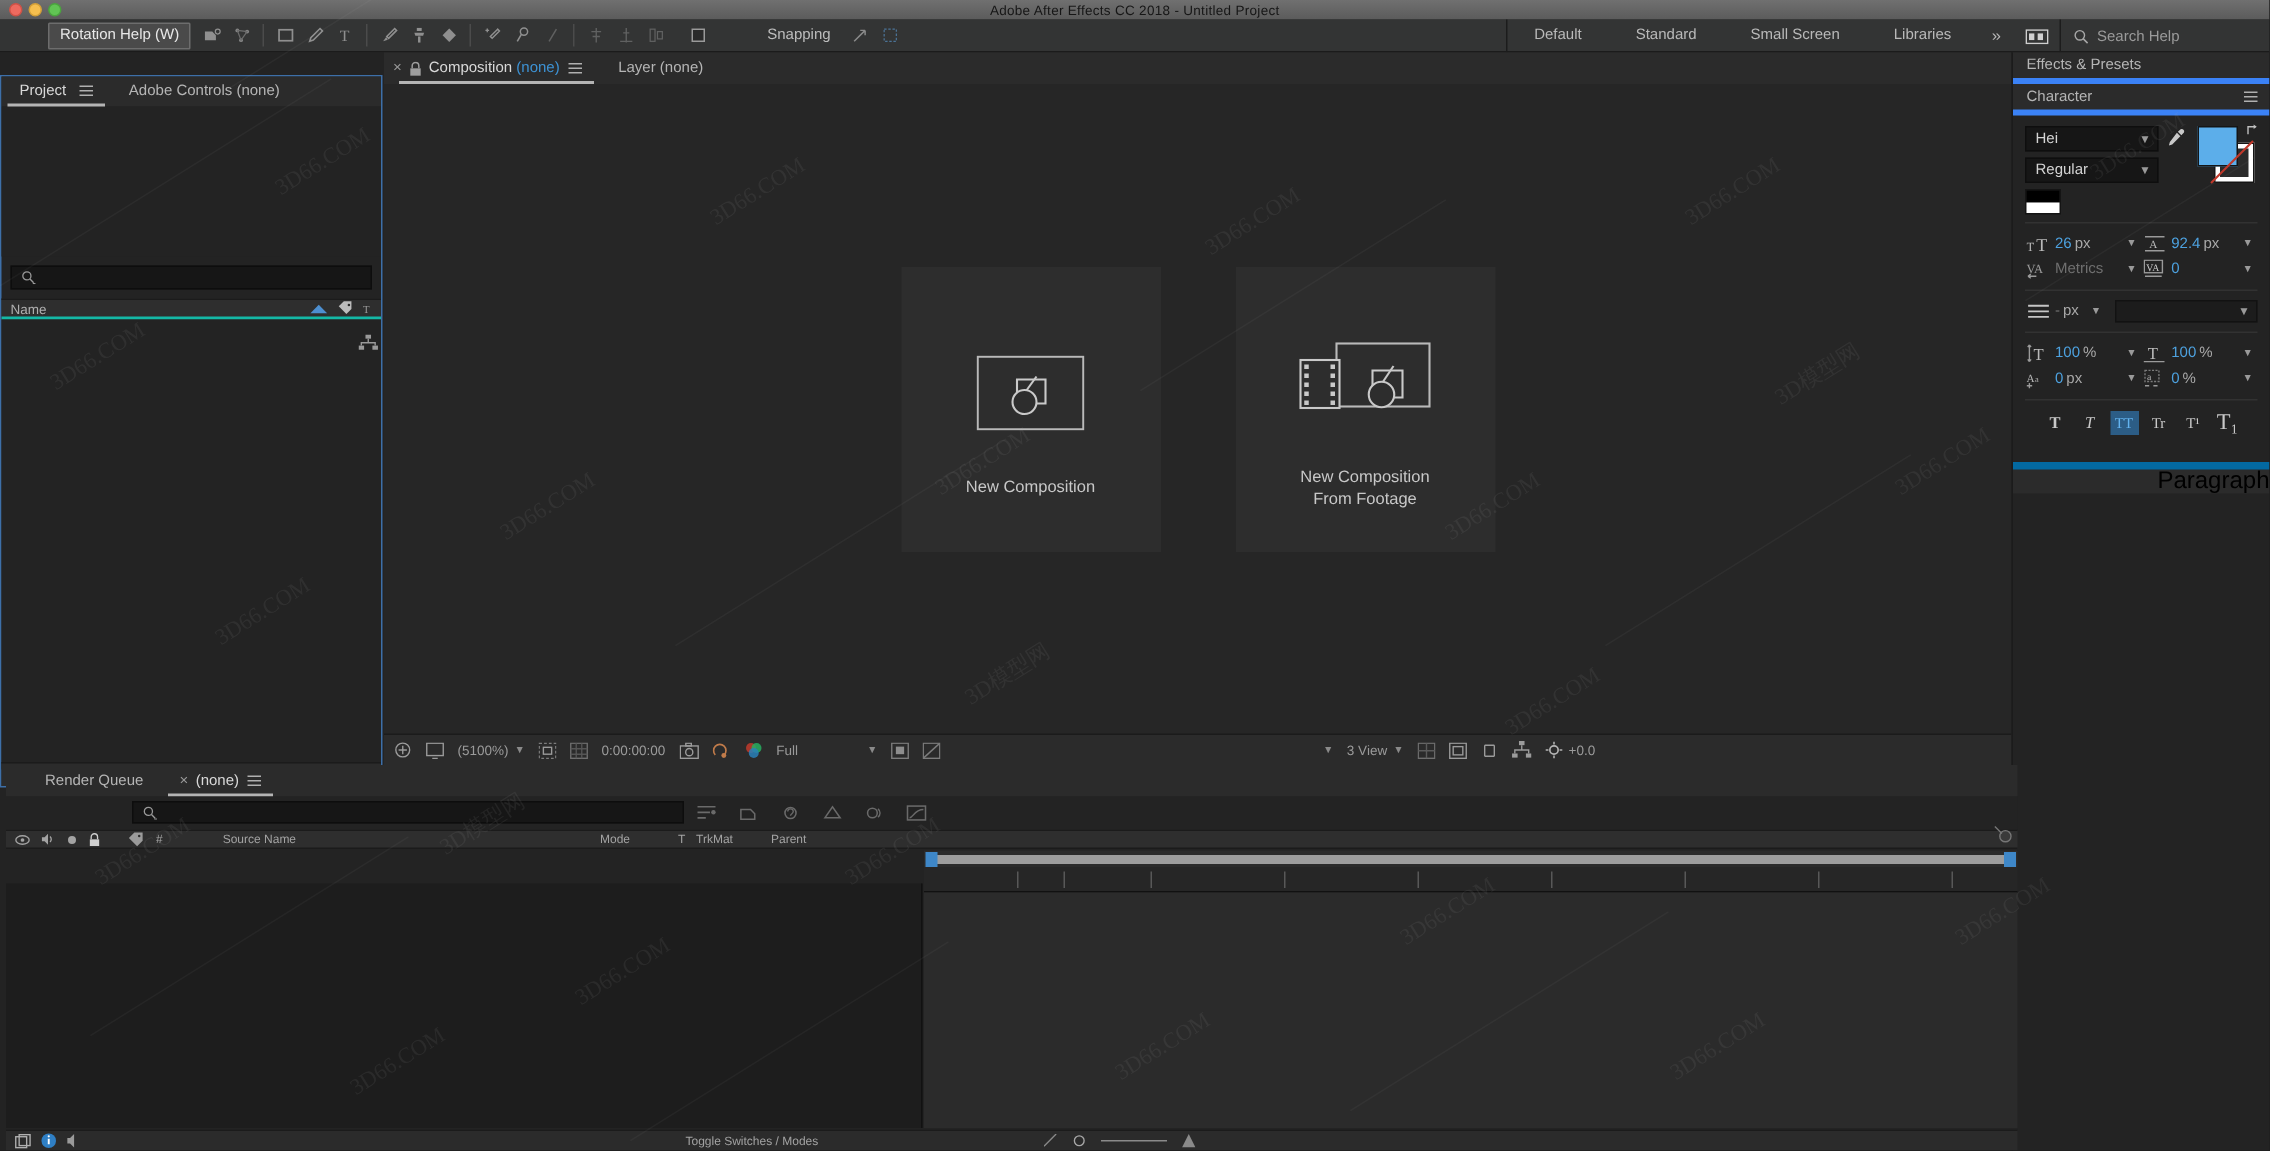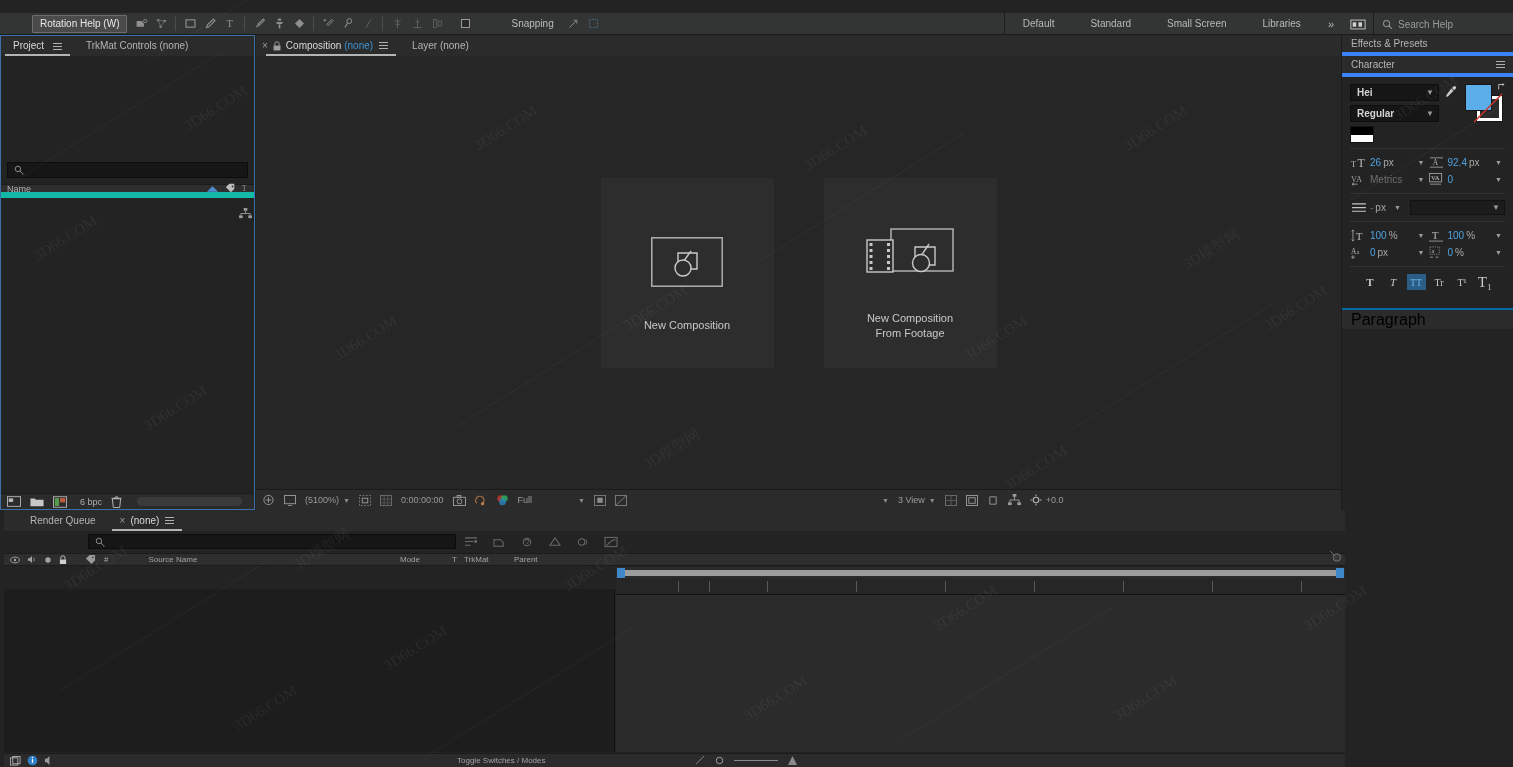--- a/index.html
+++ b/index.html
@@ -58,33 +58,33 @@
   }
   .search-help span.txt { font-size:10px; color:#9a9a9a; }
   .ptab { font-size:10px; color:#b5b5b5; padding:0 12px; line-height:20px; position:relative; white-space:nowrap; }
   .ptab.active { color:#d8d8d8; }
   .ptab.active::after { content:""; position:absolute; left:4px; right:4px; bottom:0; height:2px; background:#b4b4b4; }
   .hamb { display:inline-block; width:9px; margin-left:6px; vertical-align:middle; }
   .hamb i { display:block; height:1px; background:#b0b0b0; margin:2px 0; }
 
   
   #project {
-    position:absolute; left:0; top:35px; width:255px; height:475px;
+    position:absolute; left:0; top:50px; width:255px; height:475px;
     background:#232323; border:1px solid #3d6fa8;
   }
   #proj-tabs { display:flex; align-items:center; height:20px; background:#2b2b2b; }
   #proj-preview { height:100px; background:#232323; }
   #proj-search {
     margin:6px 6px 0 6px; height:16px; background:#161616; border:1px solid #0d0d0d;
     display:flex; align-items:center; padding-left:6px; gap:4px;
   }
   #proj-search .ph { font-size:9px; color:#6d6d6d; }
   #proj-colhdr {
     margin-top:6px; height:14px; background:#2e2e2e; border-top:1px solid #1b1b1b;
-    border-bottom:6px solid #14b8a6; display:flex; align-items:center; padding:0 6px;
+    border-bottom:2px solid #14b8a6; display:flex; align-items:center; padding:0 6px;
     position:relative;
   }
   #proj-colhdr .cname { font-size:9px; color:#b0b0b0; }
   #proj-colhdr .right-ico { position:absolute; right:4px; display:flex; align-items:center; gap:6px; }
   #proj-list { height:300px; background:#232323; position:relative; }
   #proj-footer {
     position:absolute; left:0; bottom:0; width:100%; height:16px; background:#2b2b2b;
     border-top:1px solid #1b1b1b; display:flex; align-items:center; gap:9px; padding-left:6px;
   }
   #proj-footer .bpc { font-size:9px; color:#b0b0b0; margin-left:4px; }
@@ -144,22 +144,22 @@
   .punit { font-size:10px; color:#a8a8a8; margin-left:2px; }
   .pcaret { margin-left:auto; margin-right:3px; font-size:7px; color:#9a9a9a; }
   .hr { height:1px; background:#323232; margin:5px 0; }
   .widesel { flex:1; height:15px; background:#1c1c1c; border:1px solid #121212; margin-left:6px;
             display:flex; align-items:center; padding-right:4px; }
   .widesel .cv { margin-left:auto; font-size:8px; color:#9a9a9a; }
   .stylerow { display:flex; align-items:center; justify-content:center; gap:4px; margin-top:7px; }
   .sbtn { width:19px; height:16px; display:flex; align-items:center; justify-content:center;
           font-size:11px; color:#c9c9c9; }
   .sbtn.on { background:#2c5d86; color:#63b4f0; }
-  .para-head { height:21px; background:#2b2b2b; border-top:2px solid #0369a1; display:flex;
-               align-items:center; padding-left:9px; margin-top:10px; }
+  .para-head { height:21px; background:#2b2b2b; border-top:5px solid #0369a1; display:flex;
+               align-items:center; padding-left:9px; margin-top:10px;justify-content:flex-end; }
 
   
   #timeline { position:absolute; left:4px; top:510px; width:1341px; height:257px; background:#232323; }
   #tl-tabs { display:flex; align-items:center; height:21px; background:#2b2b2b; padding-left:14px; }
   #tl-toolbar { height:22px; display:flex; align-items:center; position:relative; background:#232323; }
   #tl-search {
     position:absolute; left:84px; top:3px; width:368px; height:15px; background:#161616;
     border:1px solid #0d0d0d; display:flex; align-items:center; gap:4px; padding-left:6px;
   }
   #tl-toolbar .ticons { position:absolute; left:460px; display:flex; align-items:center; gap:14px; }
@@ -191,20 +191,28 @@
     transform:rotate(-32deg); white-space:nowrap; font-family:"Liberation Serif", serif;
   }
   #wm .ln { position:absolute; height:1px; background:rgba(200,200,200,0.055); transform-origin:0 0; transform:rotate(-32deg); }
   svg { display:block; }
 </style>
 </head>
 <body>
 
 <div id="app">
 
+  <div id="titlebar">
+    <div class="lights">
+      <div class="light l-red"></div>
+      <div class="light l-yel"></div>
+      <div class="light l-grn"></div>
+    </div>
+    <div class="title">Adobe After Effects CC 2018 - Untitled Project</div>
+  </div>
 
   <div id="toolbar">
     <div class="tool-tip">Rotation Help (W)</div>
 
     <div class="tb-icons">
       <div class="tb-ico">
         <svg width="13" height="13" viewBox="0 0 16 16">
             <path d="M2 5h6l3 3v4H2z" fill="#c8c8c8"></path>
             <circle cx="12.5" cy="5" r="2" fill="none" stroke="#c8c8c8"></circle>
           </svg>
@@ -327,21 +335,21 @@
       <span class="txt">Search Help</span>
     </div>
   </div>
 
   <div id="project">
     <div id="proj-tabs">
       <div class="ptab active">
         <span>Project</span>
         <span class="hamb"><i></i><i></i><i></i></span>
       </div>
-      <div class="ptab">TrkMat Controls (none)</div>
+      <div class="ptab">Adobe Controls (none)</div>
     </div>
 
     <div id="proj-preview"></div>
 
     <div id="proj-search">
       <svg width="10" height="10" viewBox="0 0 14 14">
           <circle cx="5.5" cy="5.5" r="3.8" fill="none" stroke="#9a9a9a" stroke-width="1.2"></circle>
           <path d="M8.4 8.4l3.4 3.4" stroke="#9a9a9a" stroke-width="1.3"></path>
           <path d="M11 12.6h2.5" stroke="#9a9a9a" stroke-width="1"></path>
         </svg>
@@ -582,21 +590,21 @@
     <div class="rd-head">
       <span class="t">Character</span>
       <span class="hamb hb">
           <i></i>
           <i></i>
           <i></i>
         </span>
     </div>
 
     <div class="char-body">
-      <div style="display:flex;gap:4px;font-weight:bold;">
+      <div style="display:flex;gap:4px;">
         <div style="flex:1;">
           <div class="row">
             <div class="fontsel">
               <span>Hei</span>
               <span class="cv">▼</span>
             </div>
           </div>
           <div class="row" style="margin-bottom:0">
             <div class="fontsel">
               <span>Regular</span>

